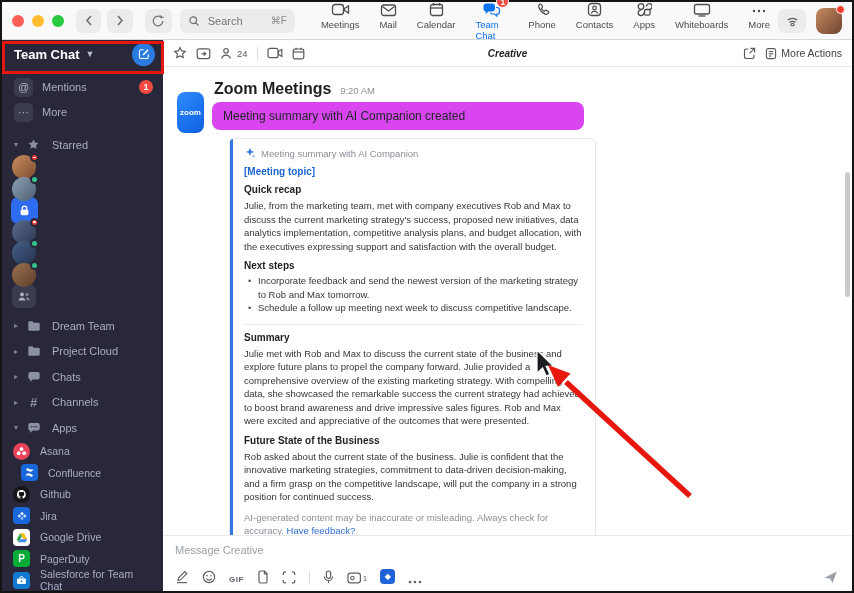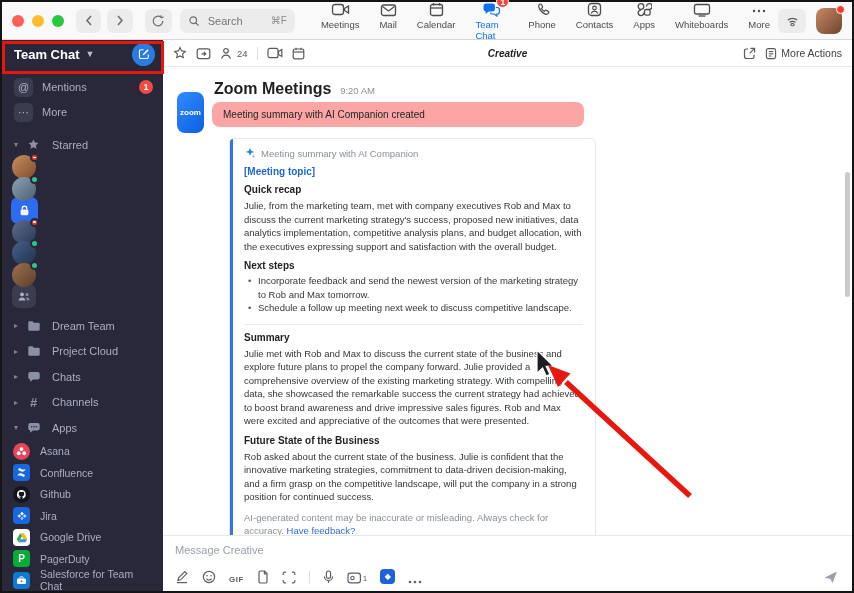--- a/index.html
+++ b/index.html
@@ -62,21 +62,21 @@
   .vdiv { width:1px; height:13px; background:#ddd; }
   .chan-right { margin-left:auto; display:flex; align-items:center; gap:9px; font-size:10.5px; color:#444; }
   .chat-area { flex:1; position:relative; overflow:hidden; }
   .msg-block { padding:13px 0 0 14px; }
   .msg-row { display:flex; gap:8px; }
   .zoom-avatar { width:27px; height:41px; border-radius:8px; background:linear-gradient(135deg,#2f8cff,#0e5fe0); color:#fff; font-size:8px; font-weight:bold; display:flex; align-items:center; justify-content:center; margin-top:12px; flex:none; }
   .msg-col { width:372px; }
   .msg-meta { font-size:10px; margin:0 0 4px 2px; }
   .msg-sender { font-weight:bold; color:#1f1f1f; font-size:16px; }
   .msg-time { color:#8b8f97; margin-left:6px; font-size:9.5px; }
-  .msg-bubble { background:#fca5a5; border-radius:8px; padding:7px 11px; font-size:10px; color:#22252a; }
+  .msg-bubble { background:#d946ef; border-radius:8px; padding:7px 11px; font-size:12px; color:#22252a; }
 
   .ai-card { margin:5px 0 0 52px; width:367px; border:1px solid #e5e7ea; border-radius:6px; background:#fff; position:relative; padding:8px 12px 10px 14px; }
   .ai-bar { position:absolute; left:0; top:0; bottom:0; width:3px; background:#3276e4; border-radius:3px 0 0 3px; }
   .ai-head { display:flex; align-items:center; gap:5px; color:#8a8f99; font-size:9.5px; }
   .ai-topic { color:#1b66d2; font-weight:bold; font-size:10px; margin-top:7px; }
   .c-h { font-weight:bold; color:#1f1f1f; font-size:10px; margin-top:7px; }
   .c-p { color:#33363b; font-size:9.5px; line-height:13.5px; margin-top:4px; }
   .c-ul { margin:3px 0 0 4px; list-style:none; }
   .c-ul li { position:relative; padding-left:10px; color:#33363b; font-size:9.5px; line-height:13.5px; }
   .c-ul li::before { content:"•"; position:absolute; left:0; color:#55585e; }
@@ -374,21 +374,21 @@
         <div class="side-row" style="padding-left:0">
           <span class="app-ic" style="background:#e8445a;border-radius:50%">
               <svg width="11" height="10" viewBox="0 0 12 11">
                 <circle cx="6" cy="3.4" r="2.1" fill="#fff"></circle>
                 <circle cx="3" cy="8" r="2.1" fill="#fff"></circle>
                 <circle cx="9" cy="8" r="2.1" fill="#fff"></circle>
               </svg>
             </span>
           <span>Asana</span>
         </div>
-        <div class="side-row" style="padding-left:0">
+        <div class="side-row" style="padding-left:8px">
           <span class="app-ic" style="background:#1868db">
               <svg width="11" height="11" viewBox="0 0 12 12">
                 <path d="M1.5 9.5C3 7 4.5 6.2 6.8 7.3l3 1.5L8.6 11 5.7 9.6C4.3 9 3.2 9.3 1.5 9.5z" fill="#fff"></path>
                 <path d="M10.5 2.5C9 5 7.5 5.8 5.2 4.7l-3-1.5L3.4 1l2.9 1.4c1.4.6 2.5.3 4.2.1z" fill="#fff"></path>
               </svg>
             </span>
           <span>Confluence</span>
         </div>
         <div class="side-row" style="padding-left:0">
           <span class="app-ic" style="background:#15161a;border-radius:50%">

